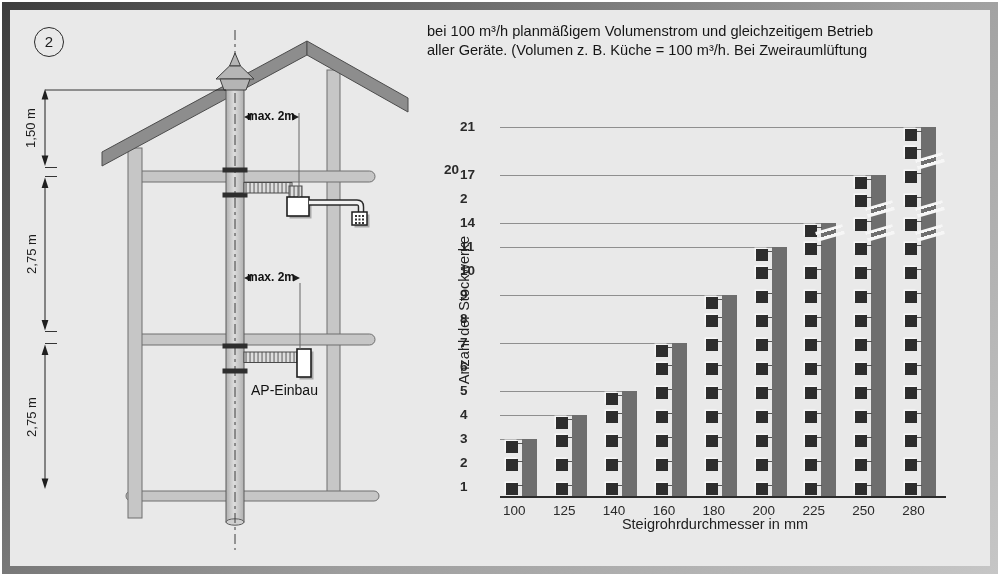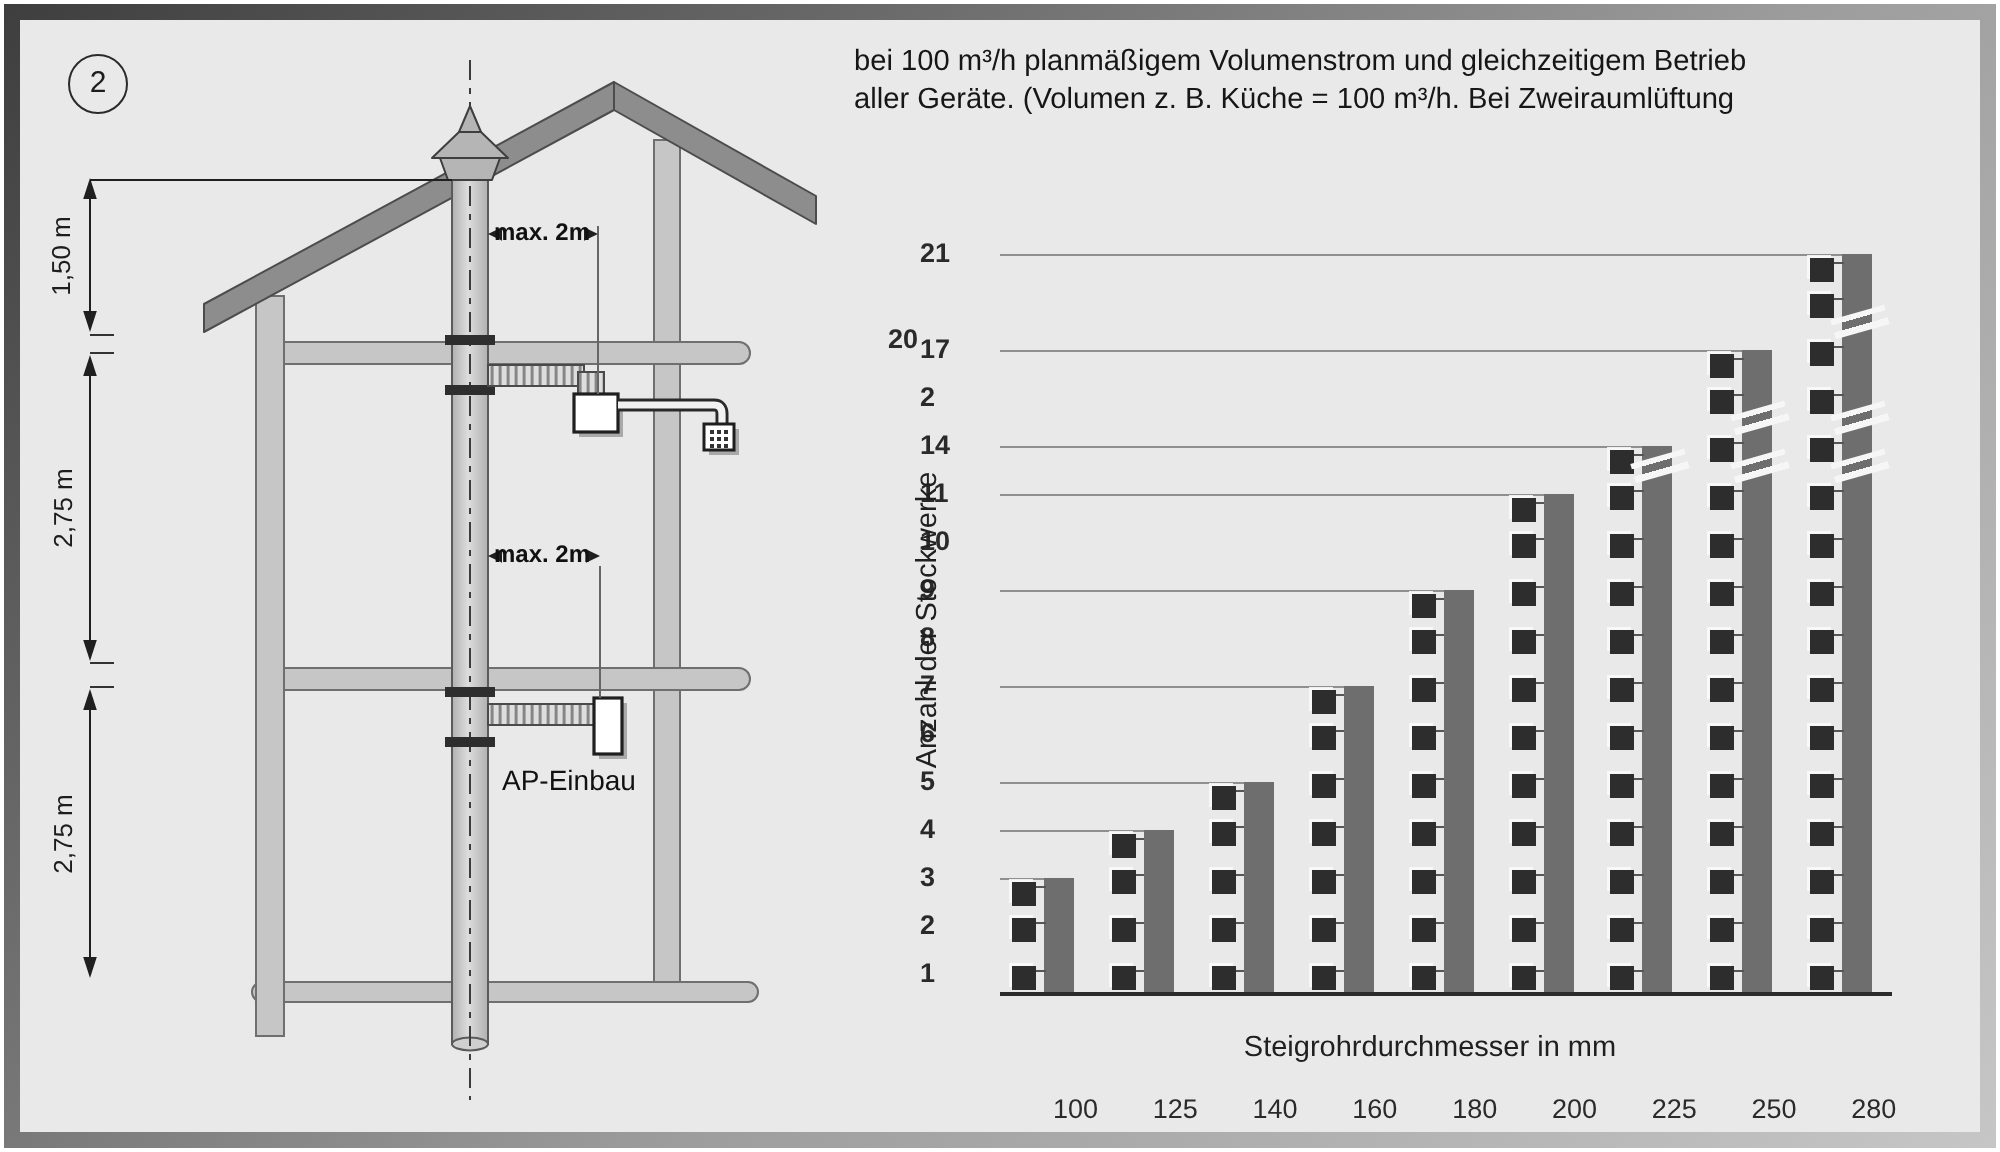--- a/index.html
+++ b/index.html
@@ -17,21 +17,21 @@
   .hdr .t{font-size:15.5px;font-weight:bold;margin-bottom:4px;}
   .hdr .b{font-size:14.6px;line-height:18.8px;}
   
   .gl{position:absolute;height:1px;background:#8f8f8f;}
   .bar{position:absolute;width:15px;background:#6e6e6e;}
   .sq{position:absolute;width:12px;height:12px;background:#2d2d2d;box-shadow:-1.5px -1.5px 0 rgba(250,250,250,.9);}
   .conn{position:absolute;height:1.2px;background:#555;}
   .brk{position:absolute;width:28px;height:10px;transform:rotate(-16deg);
     background:linear-gradient(to bottom,#f6f6f6 0 2.8px,rgba(0,0,0,0) 2.8px 6.6px,#f6f6f6 6.6px 10px);}
   .ytick{position:absolute;width:36px;font-size:13.5px;color:#2a2a2a;font-weight:bold;}
-  .xtick{position:absolute;width:46px;text-align:right;font-size:13.5px;color:#2a2a2a;margin-top:44px;}
+  .xtick{position:absolute;width:46px;text-align:left;font-size:13.5px;color:#2a2a2a;}
   .baseline{position:absolute;height:2.6px;background:#2b2b2b;}
   .axlab{position:absolute;font-size:14.5px;color:#202020;text-align:center;}
 </style>
 </head>
 <body>
 
 <div class="stage">
   <div class="bevel"></div>
   <div class="panel"></div>
 

